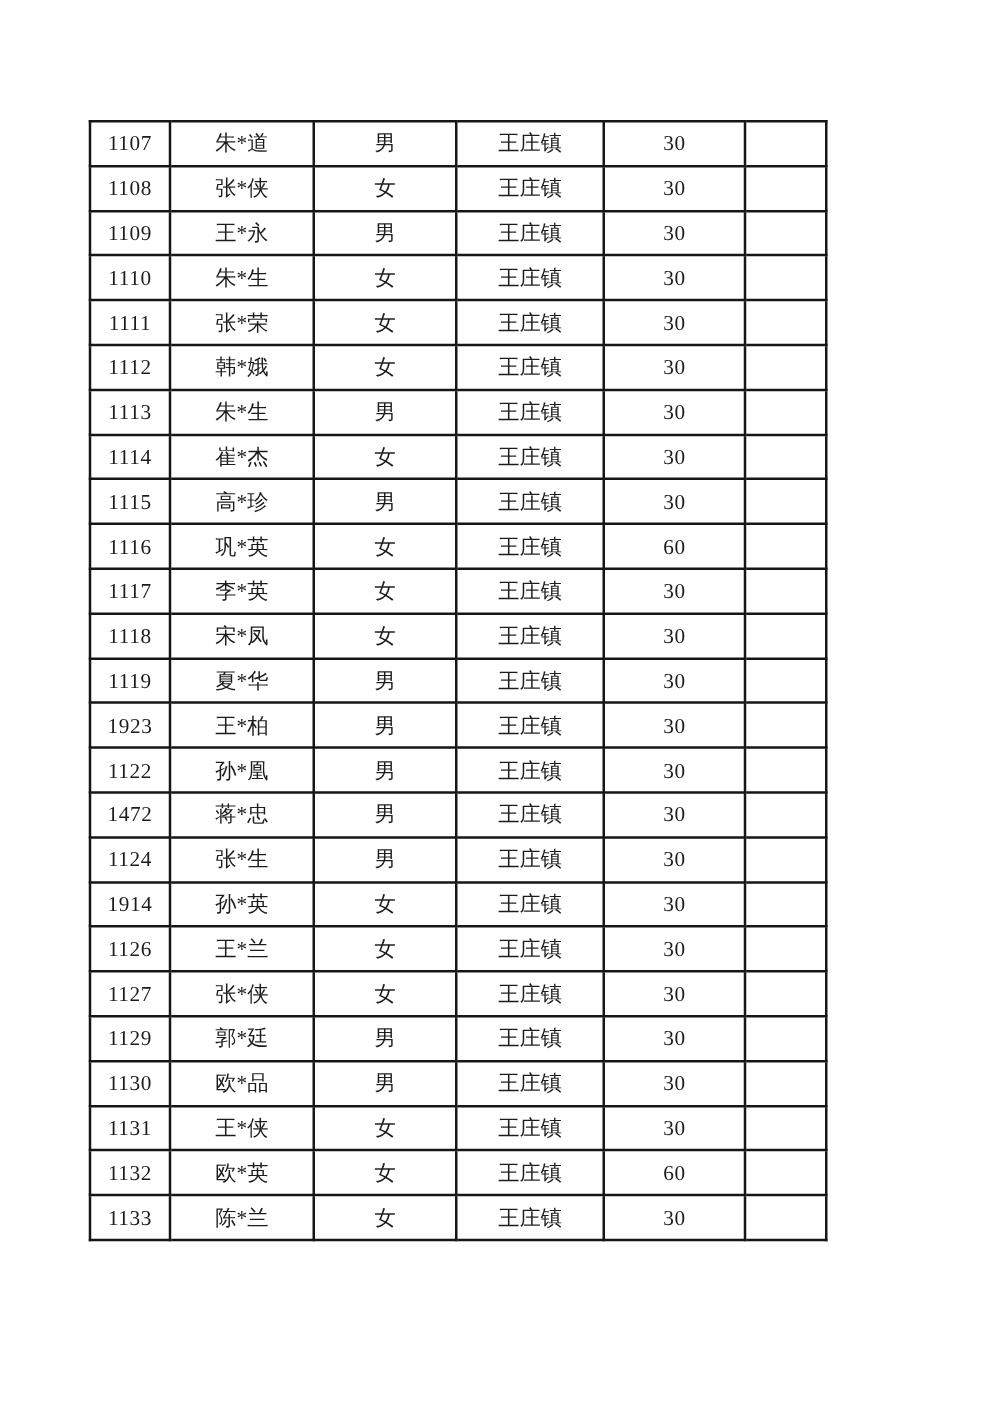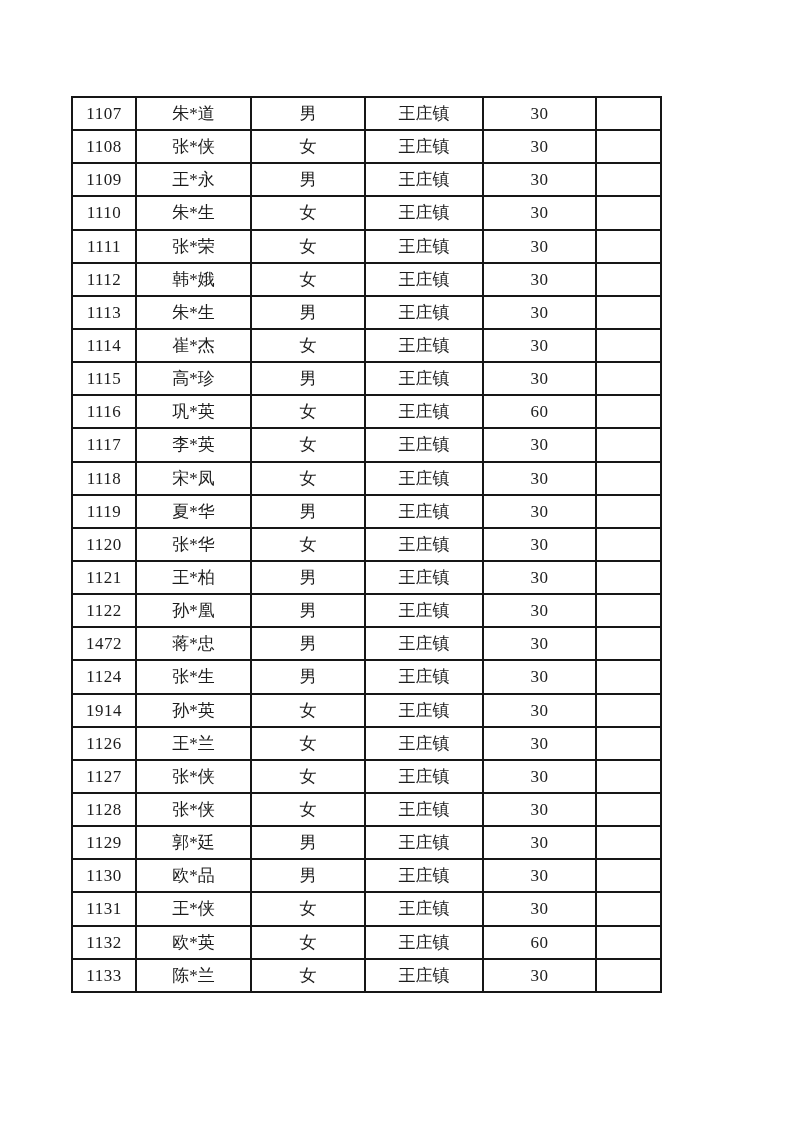--- a/index.html
+++ b/index.html
@@ -152,29 +152,21 @@
   </tr>
         <tr>
     <td class="c-id">1119</td>
     <td class="c-name">夏*华</td>
     <td class="c-gender">男</td>
     <td class="c-town">王庄镇</td>
     <td class="c-amount">30</td>
     <td class="c-blank"></td>
   </tr>
         <tr>
-    <td class="c-id">1120</td>
-    <td class="c-name">张*华</td>
-    <td class="c-gender">女</td>
-    <td class="c-town">王庄镇</td>
-    <td class="c-amount">30</td>
-    <td class="c-blank"></td>
-  </tr>
-        <tr>
-    <td class="c-id">1121</td>
+    <td class="c-id">1923</td>
     <td class="c-name">王*柏</td>
     <td class="c-gender">男</td>
     <td class="c-town">王庄镇</td>
     <td class="c-amount">30</td>
     <td class="c-blank"></td>
   </tr>
         <tr>
     <td class="c-id">1122</td>
     <td class="c-name">孙*凰</td>
     <td class="c-gender">男</td>
@@ -209,28 +201,20 @@
         <tr>
     <td class="c-id">1126</td>
     <td class="c-name">王*兰</td>
     <td class="c-gender">女</td>
     <td class="c-town">王庄镇</td>
     <td class="c-amount">30</td>
     <td class="c-blank"></td>
   </tr>
         <tr>
     <td class="c-id">1127</td>
-    <td class="c-name">张*侠</td>
-    <td class="c-gender">女</td>
-    <td class="c-town">王庄镇</td>
-    <td class="c-amount">30</td>
-    <td class="c-blank"></td>
-  </tr>
-        <tr>
-    <td class="c-id">1128</td>
     <td class="c-name">张*侠</td>
     <td class="c-gender">女</td>
     <td class="c-town">王庄镇</td>
     <td class="c-amount">30</td>
     <td class="c-blank"></td>
   </tr>
         <tr>
     <td class="c-id">1129</td>
     <td class="c-name">郭*廷</td>
     <td class="c-gender">男</td>

